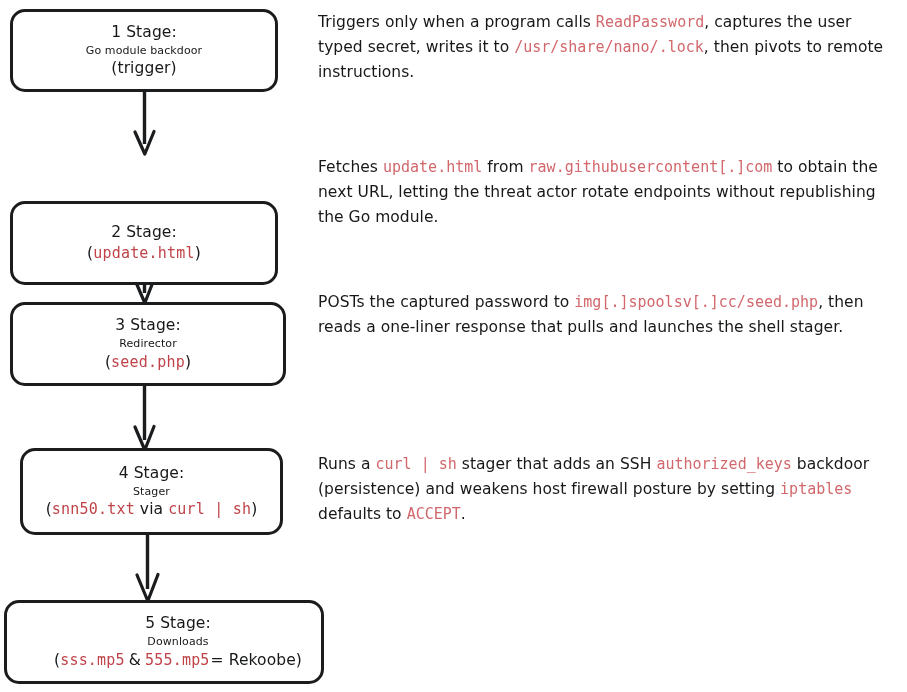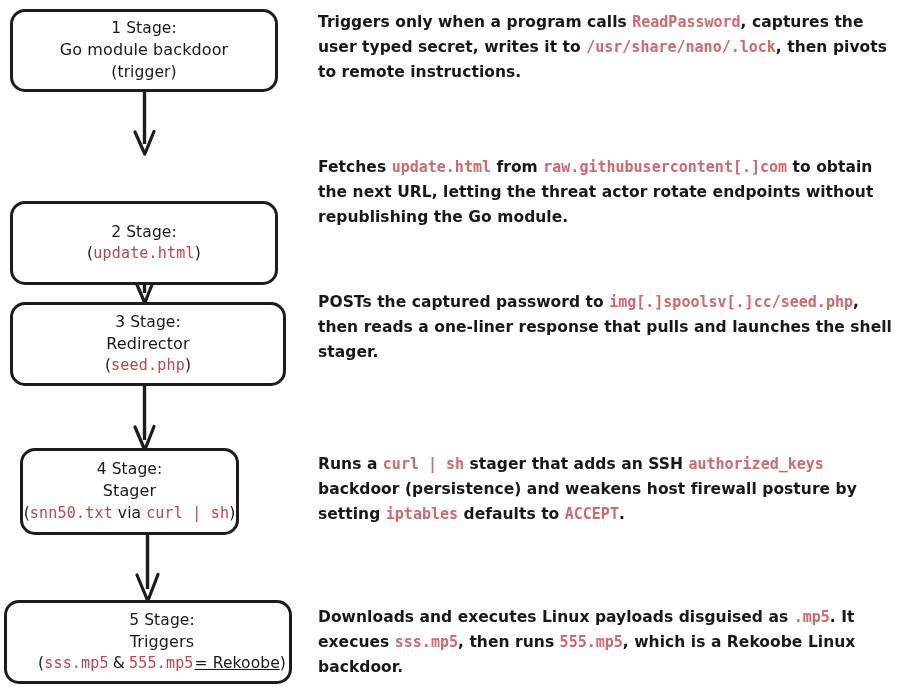--- a/index.html
+++ b/index.html
@@ -38,58 +38,57 @@
     line-height: 1.38;
     letter-spacing: 0.1px;
   }
   .stage-line {
     display: block;
     white-space: nowrap;
     font-size: 15.5px;
     color: #17181a;
   }
   .stage-line.l1 { font-size: 15.5px; }
-  .stage-line.l2 { font-size: 16px; text-align: center; }
+  .stage-line.l2 { font-size: 11px; text-align: center; }
   .stage-line.l3 { font-size: 15.5px; }
 
   .code-box {
     font-family: "DejaVu Sans Mono", monospace;
     color: #c0444a;
     font-size: 15px;
     letter-spacing: 0.2px;
   }
   .plain-box {
     font-family: "DejaVu Sans", sans-serif;
     color: #17181a;
   }
 
   
   #box-1 { left: 10px;  top: 9px;   width: 268px; height: 83px; }
   #box-2 { left: 10px;  top: 153px; width: 268px; height: 84px; margin-top: 48px; }
   #box-3 { left: 10px;  top: 302px; width: 276px; height: 84px; }
-  #box-4 { left: 20px;  top: 448px; width: 219px; height: 87px; }
-  #box-5 { left: 4px;   top: 600px; width: 288px; height: 84px; padding-left: 28px; }
+  #box-4 { left: 20px;  top: 448px; width: 263px; height: 87px; }
+  #box-5 { left: 4px;   top: 600px; width: 320px; height: 84px; padding-left: 28px; }
 
   
   .connector {
     position: absolute;
     pointer-events: none;
   }
 
   
   .desc {
     position: absolute;
     left: 318px;
     width: 580px;
     font-family: "DejaVu Sans", sans-serif;
     font-size: 15.5px;
     line-height: 25px;
     color: #17181a;
     letter-spacing: 0.05px;
-    font-weight: bold;
   }
   .desc .code {
     font-family: "DejaVu Sans Mono", monospace;
     color: #d2676c;
     font-size: 15px;
     letter-spacing: 0px;
   }
   #desc-1 { top: 10px; }
   #desc-2 { top: 155px; }
   #desc-3 { top: 290px; }
@@ -139,23 +138,22 @@
   </div>
 
   <div class="stage-box" id="box-4">
     <span class="stage-line l1">4 Stage:</span>
     <span class="stage-line l2">Stager</span>
     <span class="stage-line l3"><span class="plain-box">(</span><span class="code-box">snn50.txt</span><span class="plain-box" style="margin:0 5px;">via</span><span class="code-box">curl | sh</span><span class="plain-box">)</span></span>
   </div>
 
   <div class="stage-box" id="box-5">
     <span class="stage-line l1">5 Stage:</span>
-    <span class="stage-line l2">Triggers</span>
-    <span class="stage-line l3"><span class="plain-box">(</span><span class="code-box">sss.mp5</span><span class="plain-box" style="margin:0 4px;">&amp;</span><span class="code-box">555.mp5</span><span class="plain-box" style="margin-left:1px;text-decoration:underline;">= Rekoobe</span><span class="plain-box">)</span></span>
+    <span class="stage-line l2">Downloads</span>
+    <span class="stage-line l3"><span class="plain-box">(</span><span class="code-box">sss.mp5</span><span class="plain-box" style="margin:0 4px;">&amp;</span><span class="code-box">555.mp5</span><span class="plain-box" style="margin-left:1px;">= Rekoobe</span><span class="plain-box">)</span></span>
   </div>
 
   <div class="desc" id="desc-1"><span>Triggers only when a program calls </span><span class="code">ReadPassword</span><span>, captures the user typed secret, writes it to </span><span class="code">/usr/share/nano/.lock</span><span>, then pivots to remote instructions.</span></div>
   <div class="desc" id="desc-2"><span>Fetches </span><span class="code">update.html</span><span> from </span><span class="code">raw.githubusercontent[.]com</span><span> to obtain the next URL, letting the threat actor rotate endpoints without republishing the Go module.</span></div>
   <div class="desc" id="desc-3"><span>POSTs the captured password to </span><span class="code">img[.]spoolsv[.]cc/seed.php</span><span>, then reads a one-liner response that pulls and launches the shell stager.</span></div>
   <div class="desc" id="desc-4"><span>Runs a </span><span class="code">curl | sh</span><span> stager that adds an SSH </span><span class="code">authorized_keys</span><span> backdoor (persistence) and weakens host firewall posture by setting </span><span class="code">iptables</span><span> defaults to </span><span class="code">ACCEPT</span><span>.</span></div>
-  <div class="desc" id="desc-5"><span>Downloads and executes Linux payloads disguised as </span><span class="code">.mp5</span><span>. It execues </span><span class="code">sss.mp5</span><span>, then runs </span><span class="code">555.mp5</span><span>, which is a Rekoobe Linux backdoor.</span></div>
 
 </div>
 
 </body></html>

